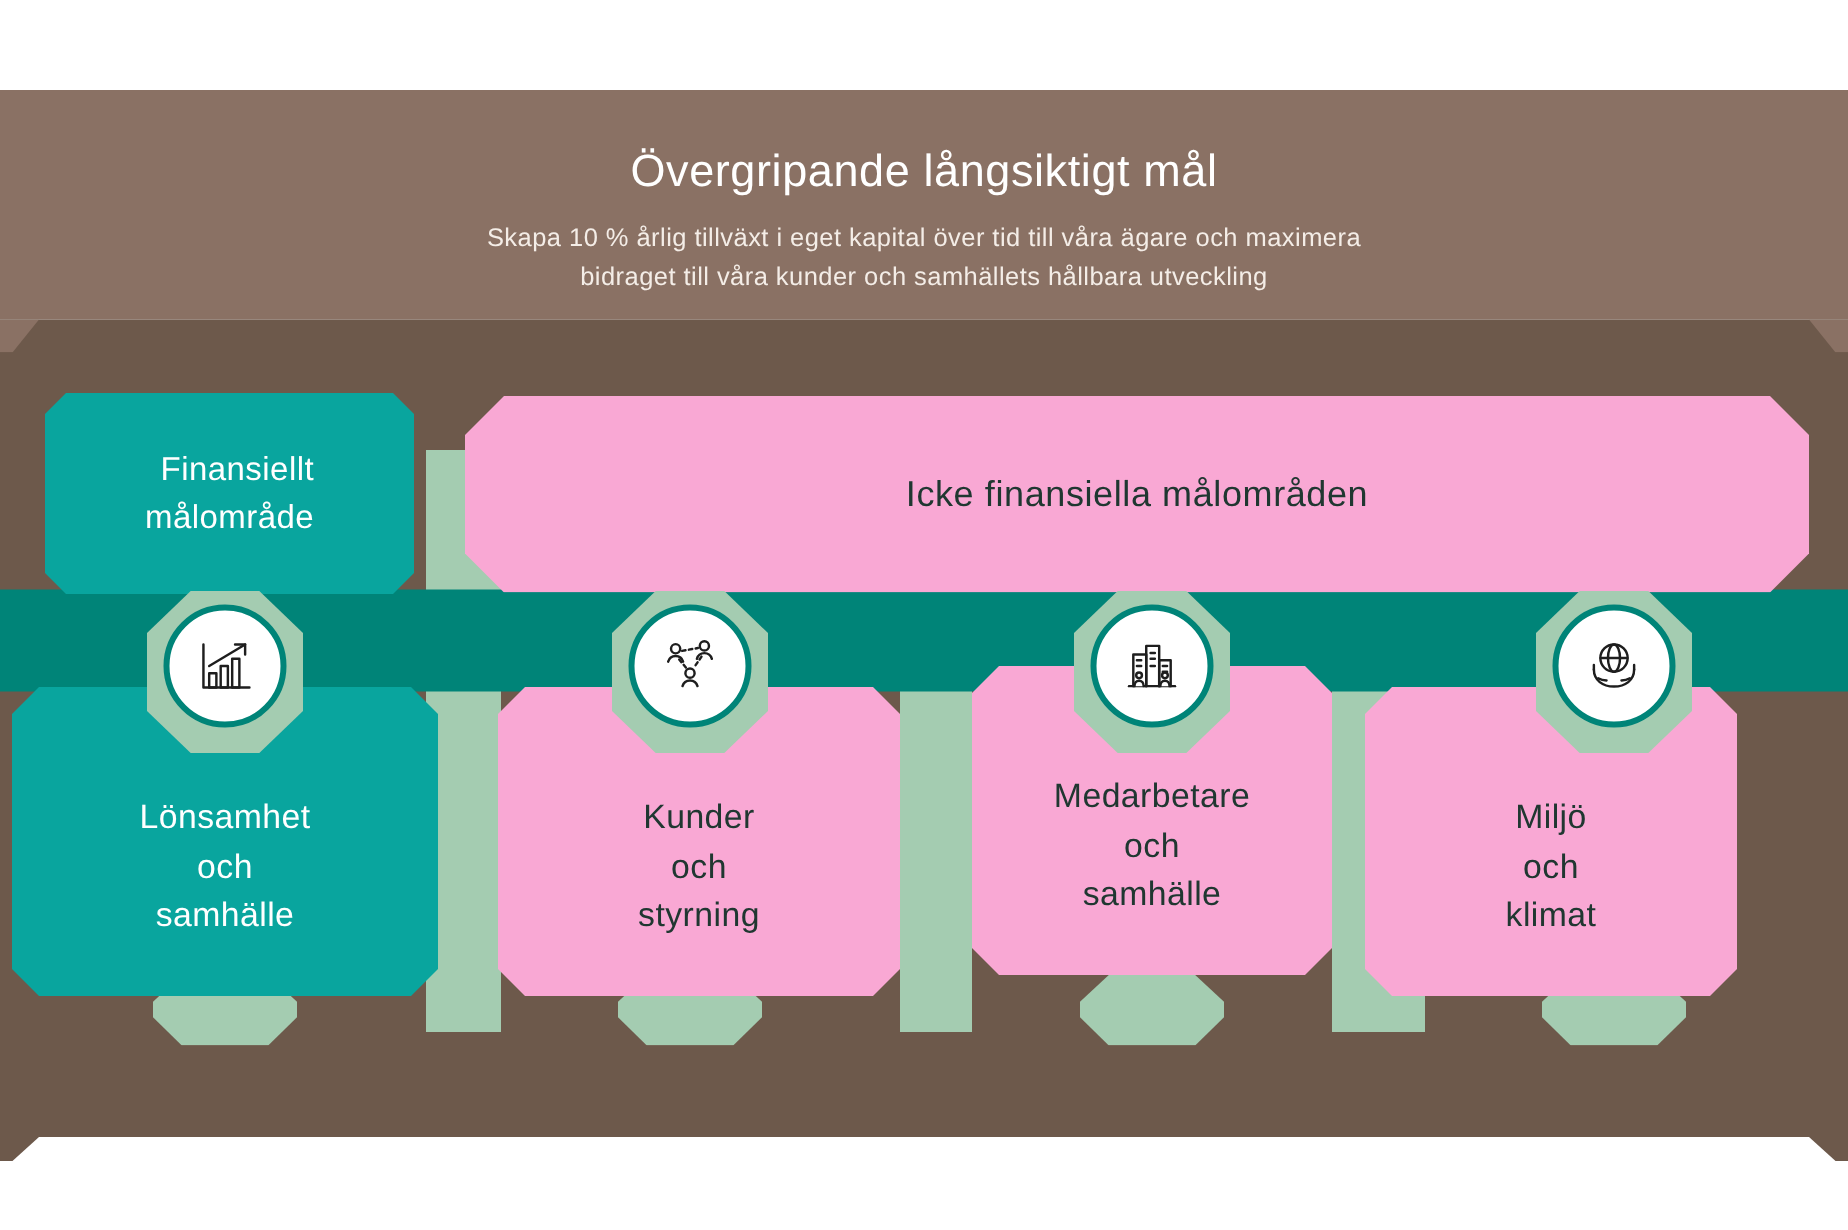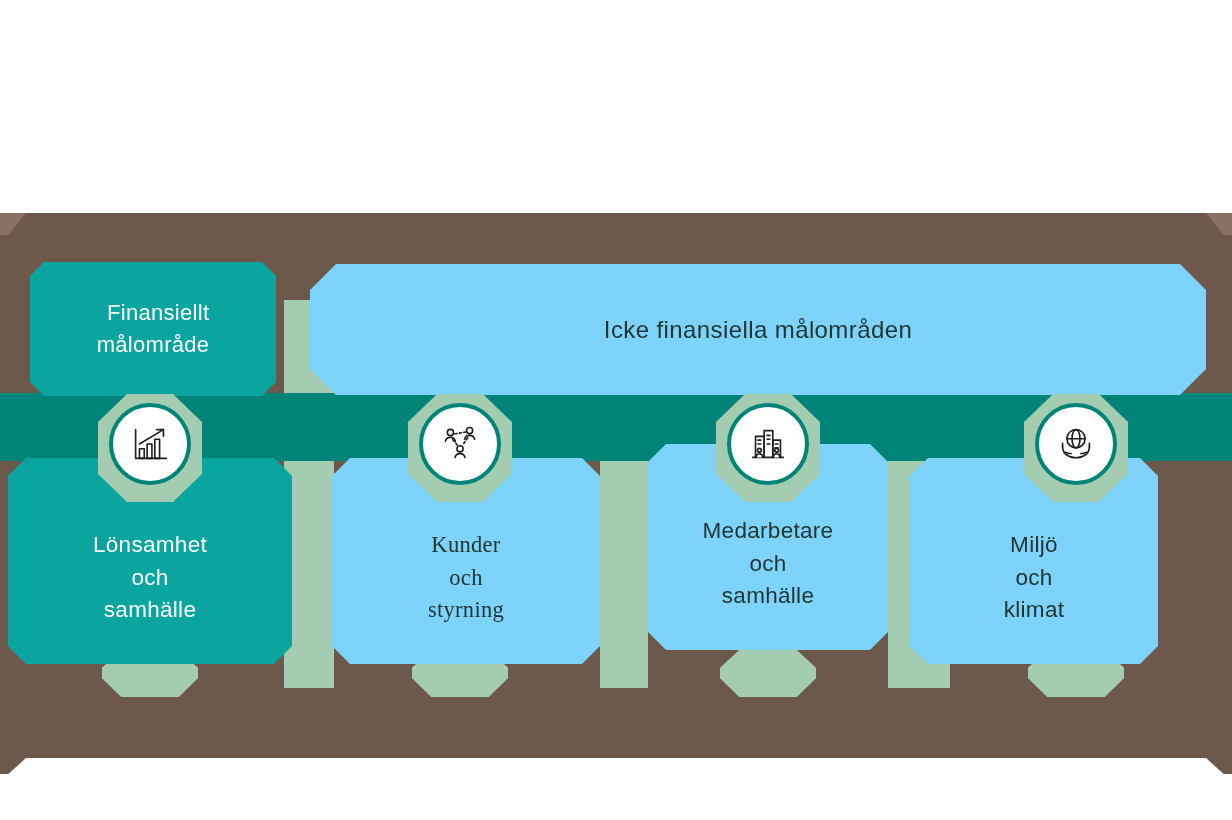--- a/index.html
+++ b/index.html
@@ -7,21 +7,21 @@
   body { font-family:"Liberation Sans","DejaVu Sans",sans-serif; }
 
   .canvas { position:relative; width:1232px; height:820px; background:#ffffff; overflow:hidden; }
   .abs { position:absolute; }
 
   
   .header-brown { background:#8a7164; }
   .body-brown   { background:#6d594b; }
   .teal-bg      { background:#09a59e; }
   .band-bg      { background:#008478; }
-  .green-bg     { background:#7dd3fc; }
+  .green-bg     { background:#f9a8d4; }
   .sage-bg      { background:#a4ccb1; }
 
   
   .chamfer14 { clip-path:polygon(14px 0,calc(100% - 14px) 0,100% 14px,100% calc(100% - 14px),calc(100% - 14px) 100%,14px 100%,0 calc(100% - 14px),0 14px); }
   .chamfer18 { clip-path:polygon(18px 0,calc(100% - 18px) 0,100% 18px,100% calc(100% - 18px),calc(100% - 18px) 100%,18px 100%,0 calc(100% - 18px),0 18px); }
   .chamfer26 { clip-path:polygon(26px 0,calc(100% - 26px) 0,100% 26px,100% calc(100% - 26px),calc(100% - 26px) 100%,26px 100%,0 calc(100% - 26px),0 26px); }
   .oct  { clip-path:polygon(28% 0,72% 0,100% 26%,100% 74%,72% 100%,28% 100%,0 74%,0 26%); }
   .tab  { clip-path:polygon(20% 0,80% 0,100% 38%,100% 60%,80% 100%,20% 100%,0 60%,0 38%); }
   .wedge-left  { clip-path:polygon(0 0,100% 0,32% 100%,0 100%); }
   .wedge-right { clip-path:polygon(0 0,100% 0,100% 100%,68% 100%); }
@@ -44,20 +44,25 @@
       background:#ffffff; border:4px solid #008478; border-radius:50%;
       display:flex; align-items:center; justify-content:center; }
   .icon-circle svg { width:46px; height:46px; stroke:#1e1e1e; fill:none;
       stroke-width:1.7; stroke-linecap:round; stroke-linejoin:round; }
 </style>
 </head>
 <body>
 
 <div class="canvas">
 
+  <div class="abs header-brown" style="left:0;top:60px;width:1232px;height:153px;">
+    <div class="header-title" style="margin-top:38px;">Övergripande långsiktigt mål</div>
+    <div class="header-subtitle preline" style="margin-top:14px;">Skapa 10 % årlig tillväxt i eget kapital över tid till våra ägare och maximera
+bidraget till våra kunder och samhällets hållbara utveckling</div>
+  </div>
 
   <div class="abs body-brown" style="left:0;top:213px;width:1232px;height:545px;"></div>
 
   <div class="abs header-brown wedge-left" style="left:0;top:213px;width:26px;height:22px;"></div>
   <div class="abs header-brown wedge-right" style="left:1206px;top:213px;width:26px;height:22px;"></div>
   <div class="abs body-brown wedge-left" style="left:0;top:758px;width:26px;height:16px;"></div>
   <div class="abs body-brown wedge-right" style="left:1206px;top:758px;width:26px;height:16px;"></div>
 
   <div class="abs sage-bg" style="left:284px;top:300px;width:50px;height:388px;"></div>
   <div class="abs sage-bg" style="left:600px;top:420px;width:48px;height:268px;"></div>
@@ -77,21 +82,21 @@
   <div class="abs green-bg chamfer26 center-flex" style="left:310px;top:264px;width:896px;height:131px;">
     <div class="section-label-wide dark-text">Icke finansiella målområden</div>
   </div>
 
   <div class="abs teal-bg chamfer18 center-flex" style="left:8px;top:458px;width:284px;height:206px;">
     <div class="card-title white-text preline" style="padding-top:34px;">Lönsamhet
 och
 samhälle</div>
   </div>
   <div class="abs green-bg chamfer18 center-flex" style="left:332px;top:458px;width:268px;height:206px;">
-    <div class="card-title dark-text preline" style="padding-top:34px;font-family:Liberation Serif, serif;">Kunder
+    <div class="card-title dark-text preline" style="padding-top:34px;">Kunder
 och
 styrning</div>
   </div>
   <div class="abs green-bg chamfer18 center-flex" style="left:648px;top:444px;width:240px;height:206px;">
     <div class="card-title dark-text preline" style="padding-top:34px;">Medarbetare
 och
 samhälle</div>
   </div>
   <div class="abs green-bg chamfer18 center-flex" style="left:910px;top:458px;width:248px;height:206px;">
     <div class="card-title dark-text preline" style="padding-top:34px;">Miljö

